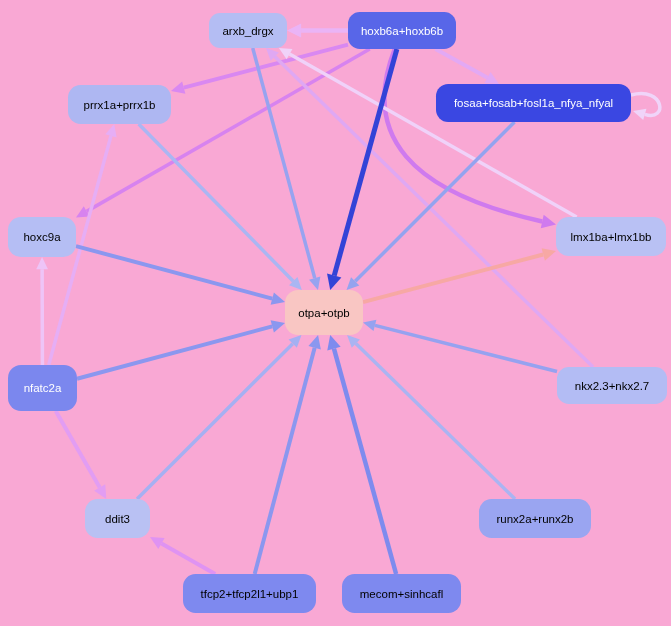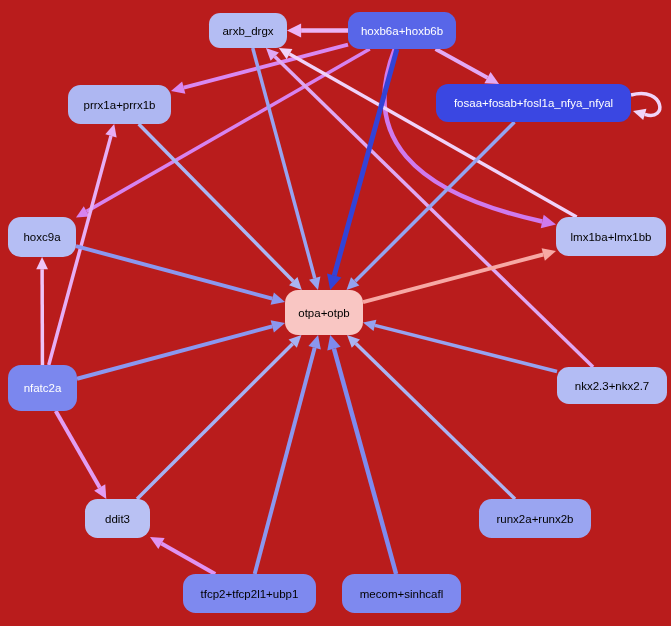--- a/index.html
+++ b/index.html
@@ -1,17 +1,17 @@
 <!DOCTYPE html>
 <html><head>
 <meta charset="utf-8">
 <style>
   html,body{margin:0;padding:0;background:#ffffff;}
   body{font-family:"Liberation Sans", sans-serif;}
-  #canvas{width:671px;height:626px;position:relative;background:#b91c1c;}
+  #canvas{width:671px;height:626px;position:relative;background:#f9a8d4;}
   svg{display:block;}
   .node-label{font-family:"Liberation Sans", sans-serif;font-size:11.5px;pointer-events:none;}
   .node-shape{stroke:none;}
   .edge-line{fill:none;}
 </style>
 </head>
 <body>
 
 <div id="canvas">
   <svg id="graph" width="671" height="626" viewBox="0 0 671 626" xmlns="http://www.w3.org/2000/svg">

